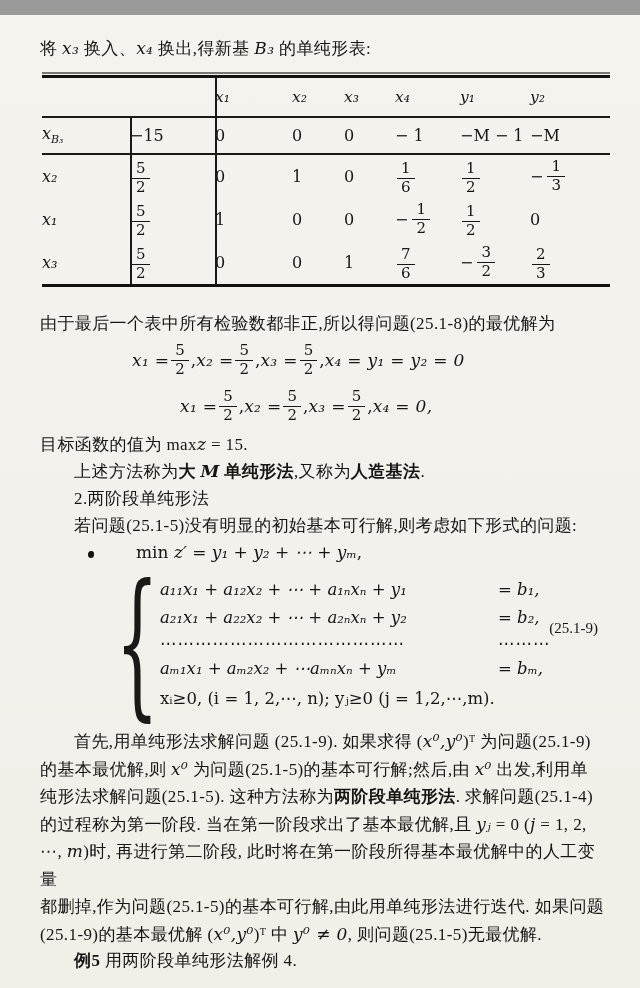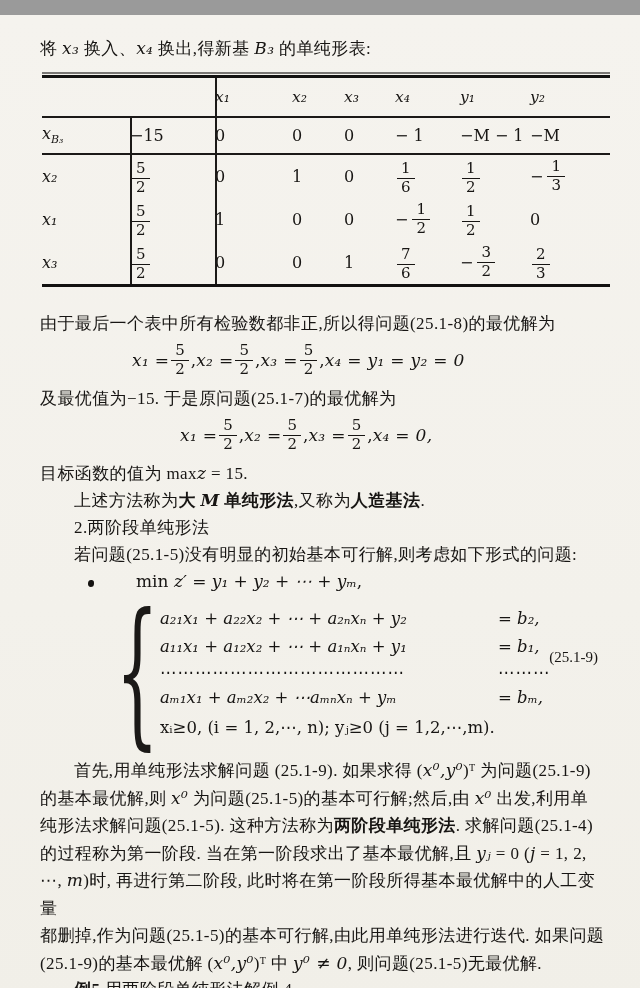--- a/index.html
+++ b/index.html
@@ -205,21 +205,20 @@
       <span class="i">x₃ = </span>
       <span class="frac-wrap">
         <span class="frac">
           <span class="num">5</span>
           <span class="den">2</span>
         </span>
       </span>
       <span>,  </span>
       <span class="i">x₄ = y₁ = y₂ = 0</span>
     </div>
-  <div class="cn" style="margin-top:2px;"><span>及最优值为−15.  于是原问题(25.1-7)的最优解为</span></div>
   <div class="formula" style="padding-left:140px;">
       <span class="i">x₁ = </span>
       <span class="frac-wrap">
         <span class="frac">
           <span class="num">5</span>
           <span class="den">2</span>
         </span>
       </span>
       <span>,  </span>
       <span class="i">x₂ = </span>
@@ -246,26 +245,26 @@
   <div class="cn ind2"><span>若问题(25.1-5)没有明显的初始基本可行解,则考虑如下形式的问题:</span></div>
 
   <div class="minline">
     <span class="speck"></span>
     <span><span>min </span><span class="i">z′ = y₁ + y₂ + ⋯ + yₘ</span><span>,</span></span>
   </div>
 
   <div class="eqsys">
     <span class="brace">{</span>
     <div class="eqrow r-main">
+      <span class="lhs">a₁₁x₁ + a₁₂x₂ + ⋯ + a₁ₙxₙ + y₁</span>
+      <span class="rhs">= b₁,</span>
+    </div>
+    <div class="eqrow r-main">
       <span class="lhs">a₂₁x₁ + a₂₂x₂ + ⋯ + a₂ₙxₙ + y₂</span>
       <span class="rhs">= b₂,</span>
-    </div>
-    <div class="eqrow r-main">
-      <span class="lhs">a₁₁x₁ + a₁₂x₂ + ⋯ + a₁ₙxₙ + y₁</span>
-      <span class="rhs">= b₁,</span>
     </div>
     <div class="eqrow r-dots">
       <span class="lhs">⋯⋯⋯⋯⋯⋯⋯⋯⋯⋯⋯⋯⋯⋯</span>
       <span class="rhs">⋯⋯⋯</span>
     </div>
     <div class="eqrow r-main">
       <span class="lhs">aₘ₁x₁ + aₘ₂x₂ + ⋯aₘₙxₙ + yₘ</span>
       <span class="rhs">= bₘ,</span>
     </div>
     <div class="eqrow r-full">xᵢ≥0, (i = 1, 2,⋯, n);  yⱼ≥0 (j = 1,2,⋯,m).</div>

